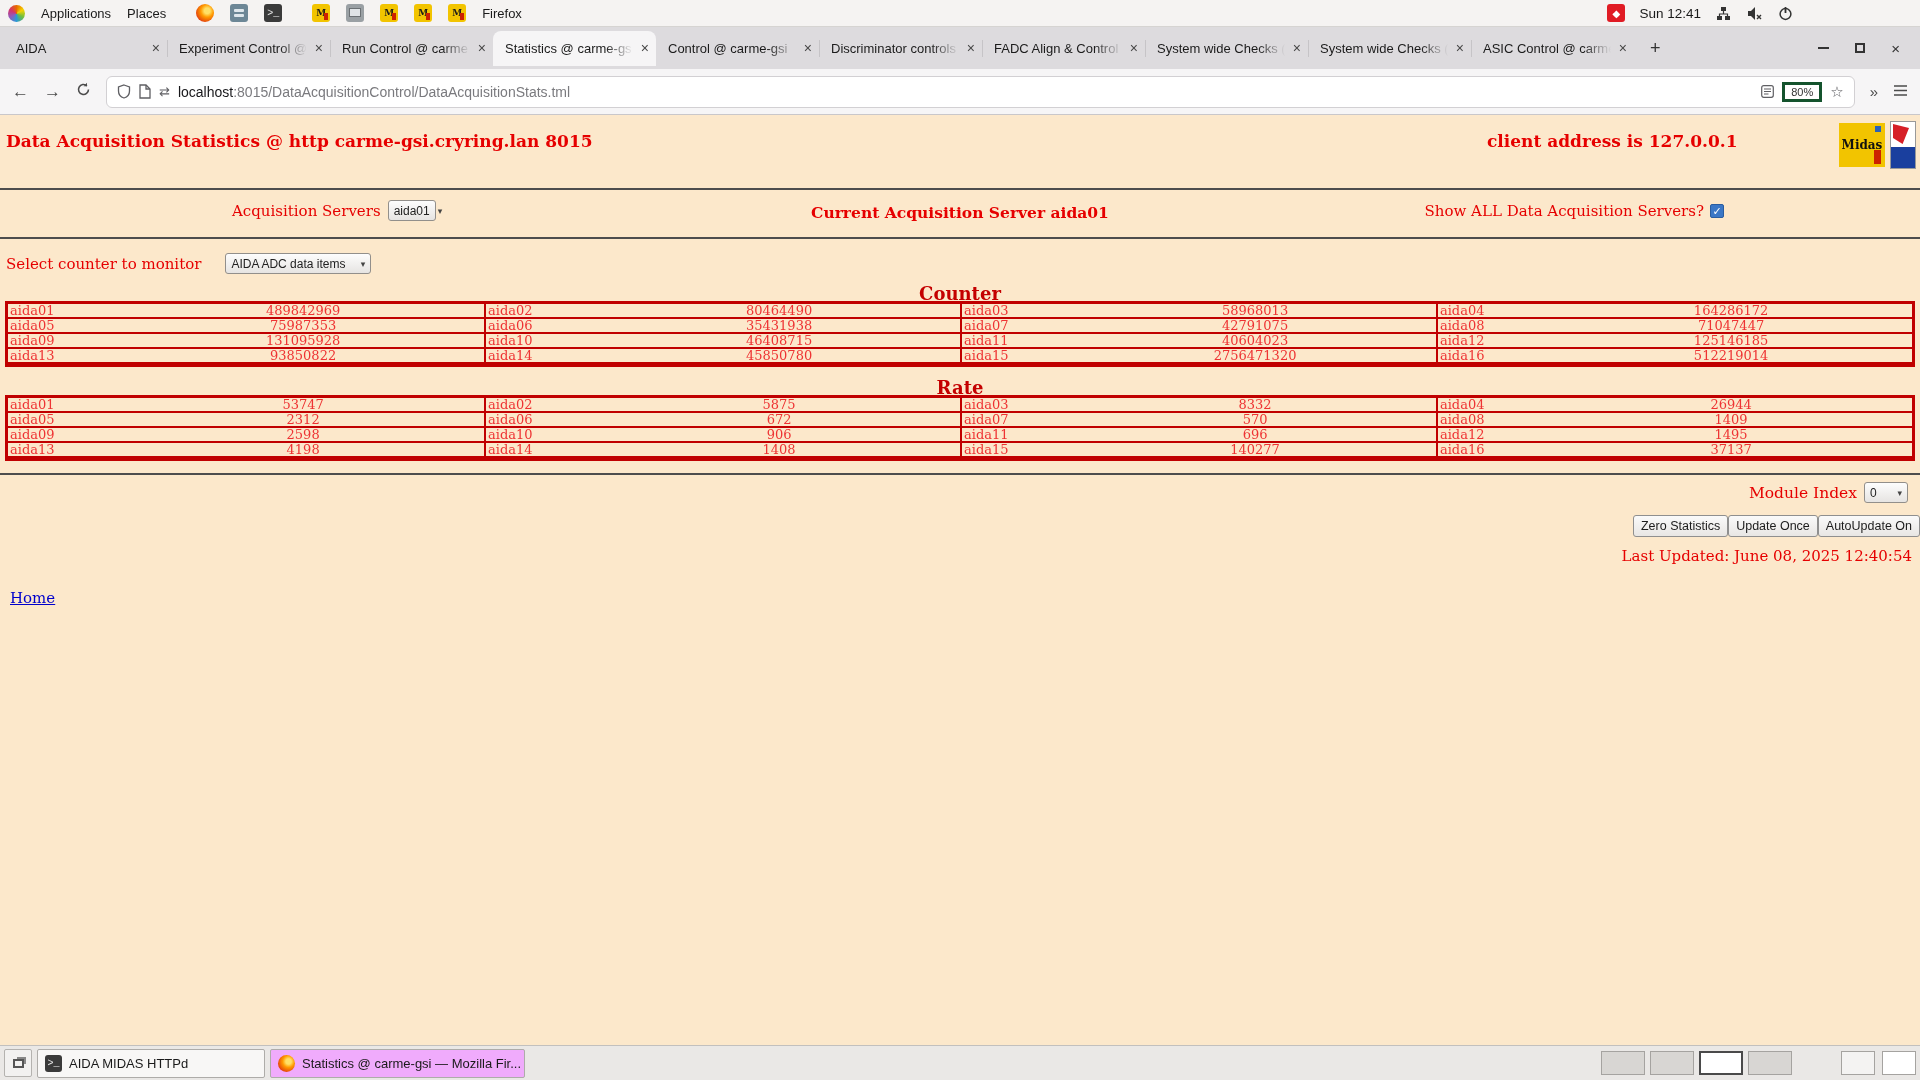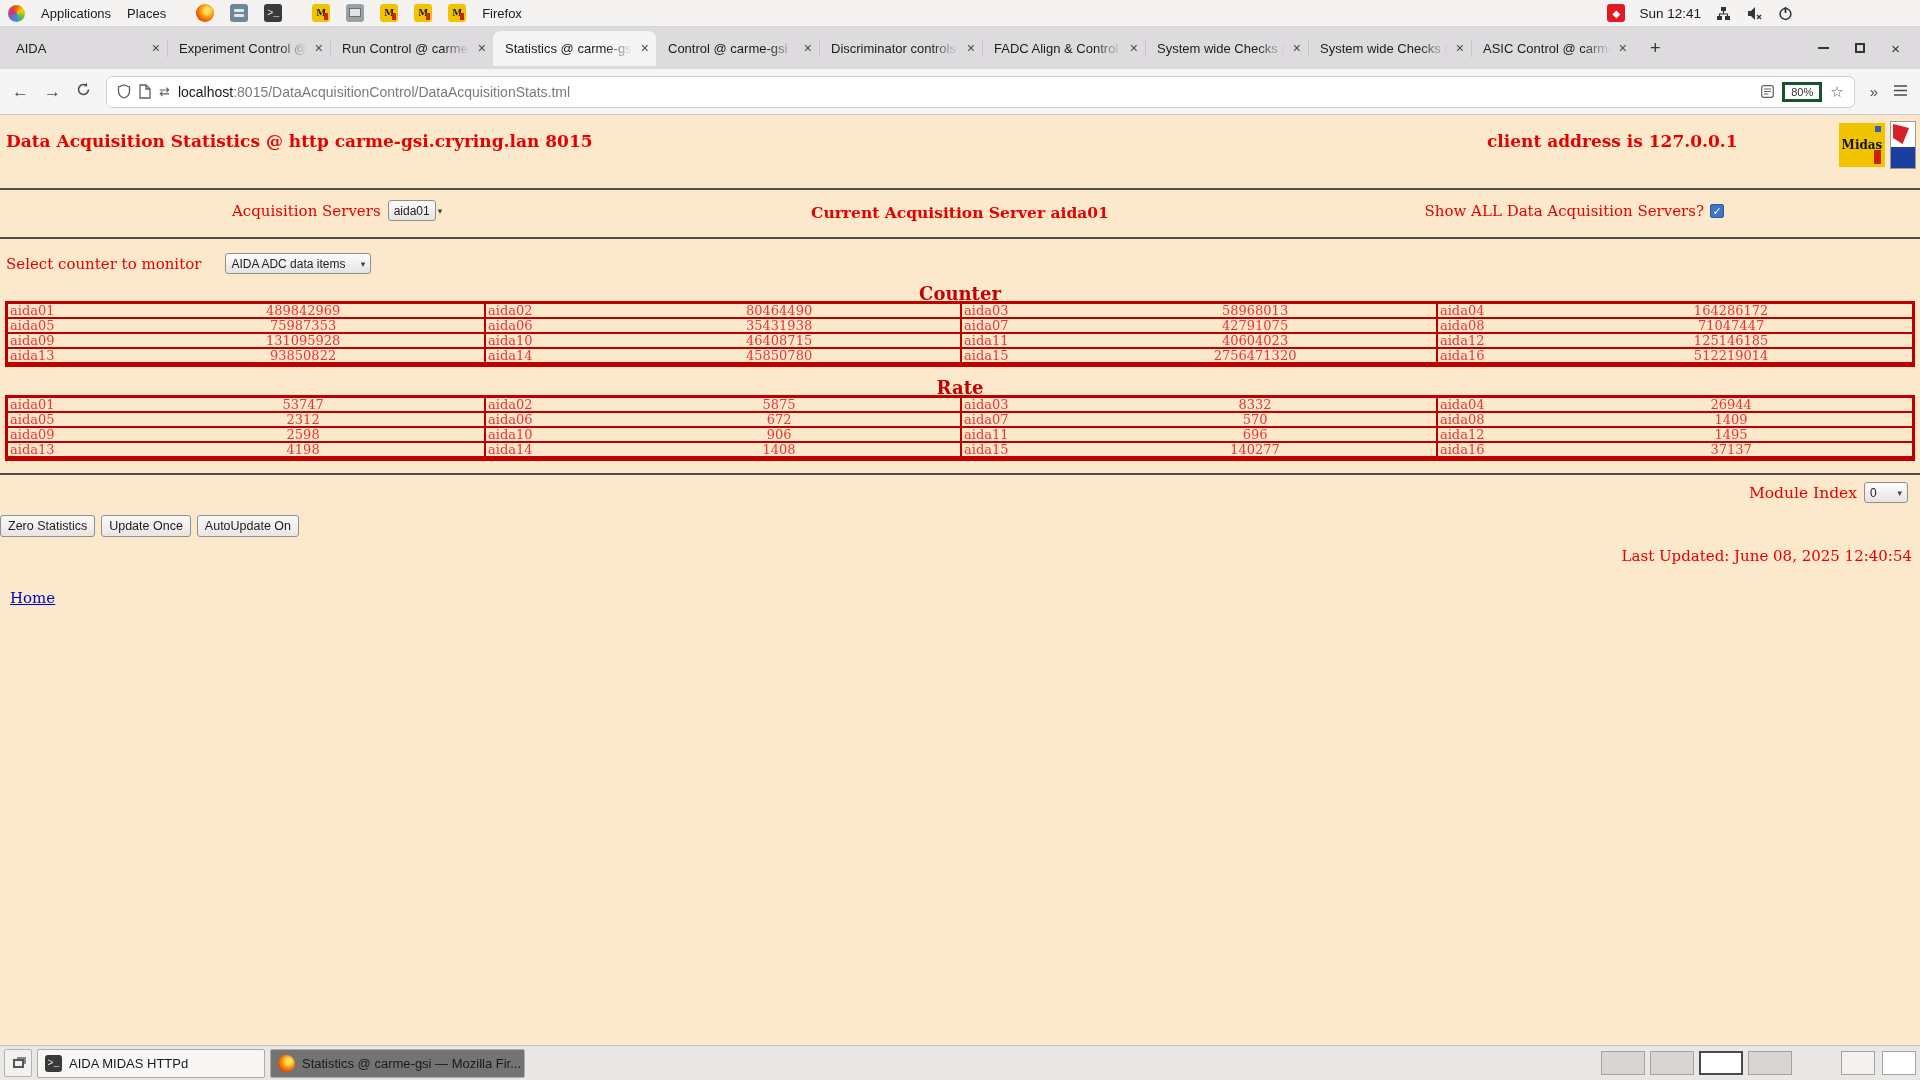--- a/index.html
+++ b/index.html
@@ -73,21 +73,21 @@
   .section-h{position:absolute;left:0;right:0;text-align:center;font-size:18px;font-weight:bold;color:#c40000}
   .datatable{position:absolute;left:5px;width:1910px;border-collapse:separate;border-spacing:0;border:3px solid #c00000;font-size:13px;color:#e33}
   .datatable td{height:14px;line-height:13px;border-bottom:2px solid #c00000;padding:0}
   .datatable td.n{border-left:2px solid #c00000;width:6%;text-align:left;padding-left:2px}
   .datatable td.n:first-child{border-left:none}
   .datatable td.v{width:19%;text-align:center}
 
   .log-row{position:absolute;top:368px;left:5px;display:flex;gap:5px;font-family:"Liberation Sans",sans-serif}
   .btn{background:linear-gradient(#fafafa,#e8e6e4);border:1px solid #8f8f8f;border-radius:3px;font-size:12.5px;padding:3px 7px;color:#1c1c1c;font-family:"Liberation Sans",sans-serif}
   .module{position:absolute;top:367px;right:12px;display:flex;align-items:center;gap:7px;font-size:15.5px}
-  .update-row{position:absolute;top:400px;left:0;right:0;display:flex;justify-content:flex-start;gap:6px}
+  .update-row{position:absolute;top:400px;left:0;right:0;display:flex;justify-content:flex-end;}
   .last-updated{position:absolute;top:432px;right:8px;font-size:15px}
   .home{position:absolute;top:474px;left:10px;font-size:15px;color:#0000cc;text-decoration:underline;cursor:pointer}
 
   
   .taskbar{height:35px;background:#eae8e6;border-top:1px solid #c2c0be;display:flex;align-items:center;padding:0 4px;gap:5px}
   .wl-btn{width:28px;height:28px;border:1px solid #b4b2af;border-radius:2px;background:#f2f1f0;display:flex;align-items:center;justify-content:center}
   .wl-btn i{width:11px;height:9px;border:2px solid #555;box-shadow:3px -3px 0 -1px #888}
   .task{height:29px;border:1px solid #aeaca9;border-radius:2px;display:flex;align-items:center;gap:7px;padding:0 7px;font-size:13px;color:#1a1a1a;overflow:hidden;white-space:nowrap}
   .task .ti{flex:0 0 auto}
   .pager{margin-left:auto;display:flex;gap:5px;align-items:center;margin-right:4px}
@@ -382,21 +382,21 @@
 
 <div class="taskbar">
   <span class="wl-btn">
       <i></i>
     </span>
   <span id="task-buttons" style="display:flex;gap:5px">
       <span class="task" style="width: 228px; background: rgb(248, 247, 246);">
         <span class="ti pico ico-term" style="width: 17px; height: 17px;">&gt;_</span>
         <span>AIDA MIDAS HTTPd</span>
       </span>
-      <span class="task" style="width: 255px; background: #737373;">
+      <span class="task" style="width: 255px; background: #f0abfc;">
         <span class="ti ico-ff" style="width: 17px; height: 17px;"></span>
         <span>Statistics @ carme-gsi — Mozilla Fir...</span>
       </span>
     </span>
   <span class="pager" id="pager">
       <span class="pcell"></span>
       <span class="pcell"></span>
       <span class="pcell active"></span>
       <span class="pcell"></span>
     </span>

